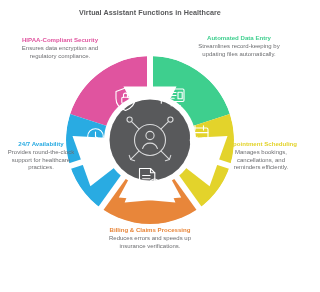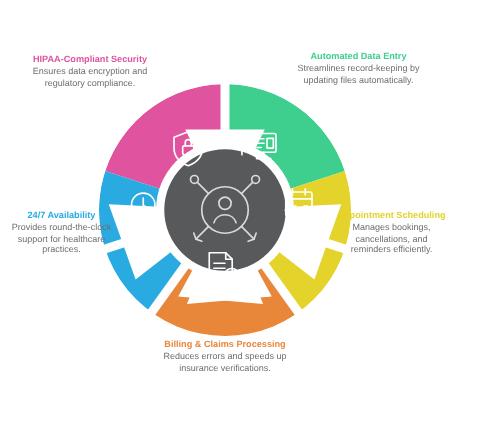--- a/index.html
+++ b/index.html
@@ -97,20 +97,21 @@
     width: 92px;
     text-align: center;
   }
   #block-bill .label-head { color: #e8863a; }
 </style>
 </head>
 <body>
 
 <div id="page">
 
+  <div id="chart-title">Virtual Assistant Functions in Healthcare</div>
 
   <div class="donut-wrap">
     <svg class="donut-svg" viewBox="0 0 168 168">
       <defs>
 
         <mask id="seg-mask">
           <rect x="0" y="0" width="168" height="168" fill="#000"></rect>
           <circle cx="84" cy="84" r="84" fill="#fff"></circle>
 
           <g stroke="#000" stroke-width="6" fill="none">

